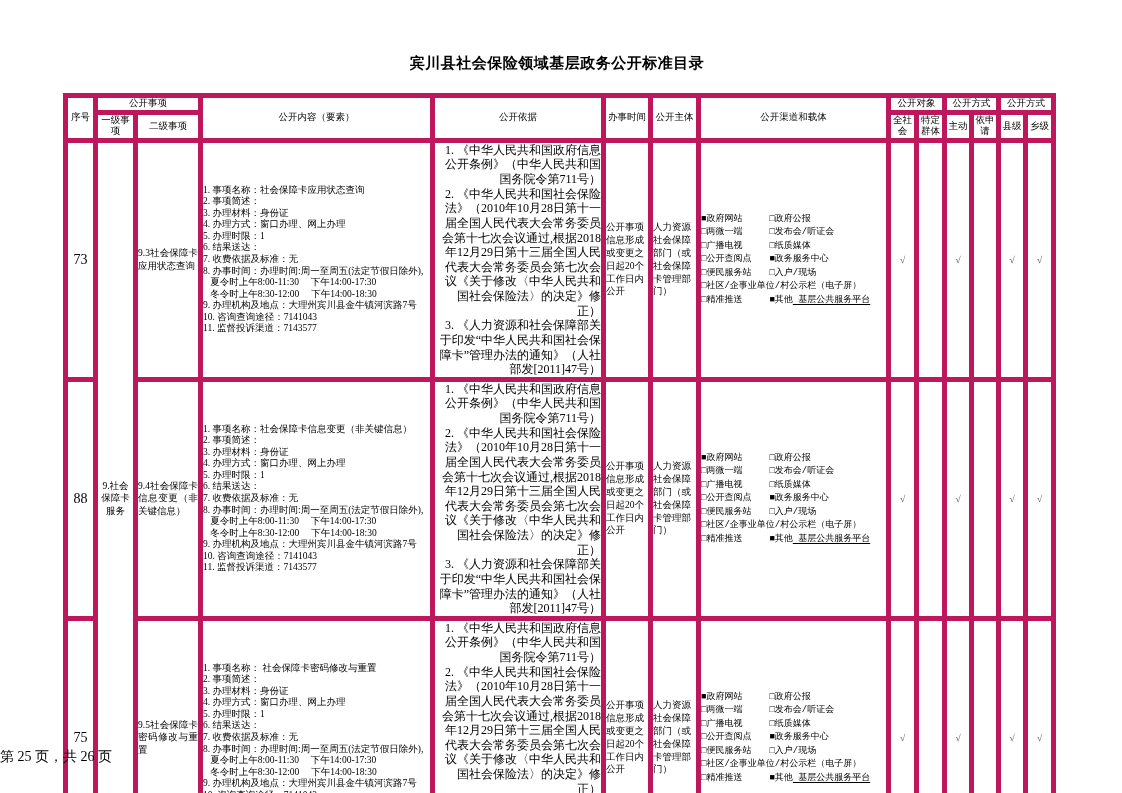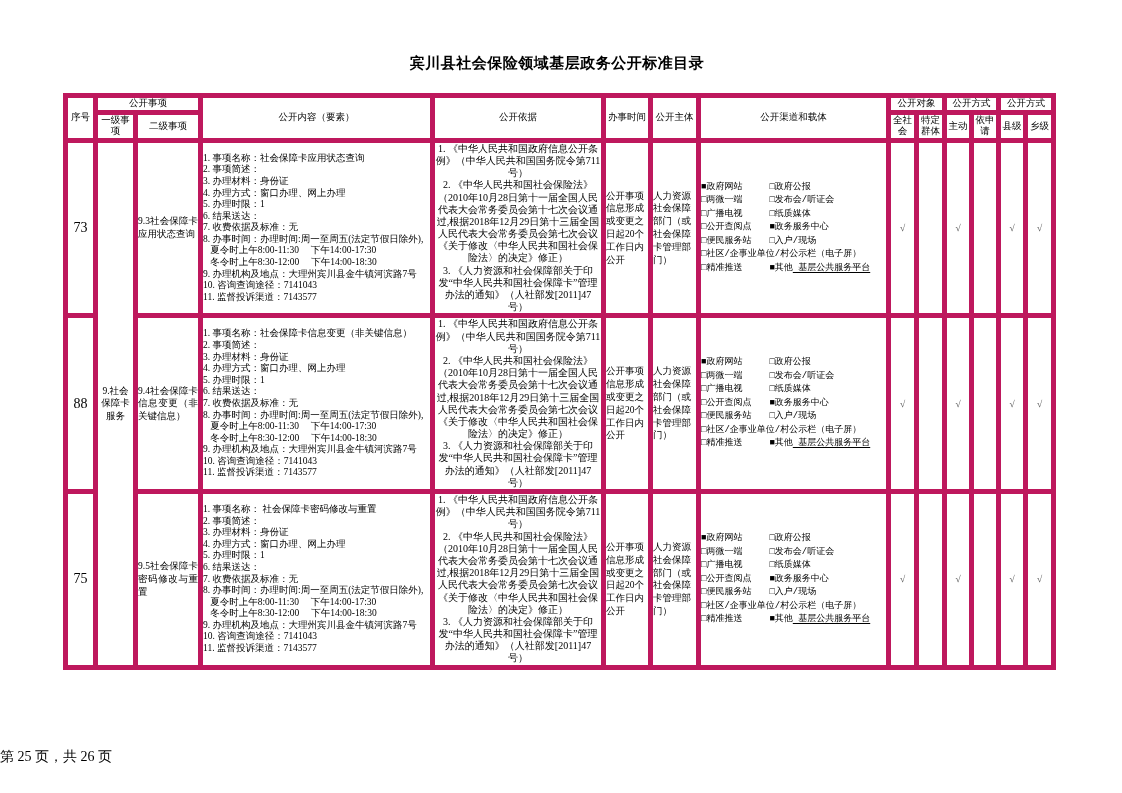--- a/index.html
+++ b/index.html
@@ -34,22 +34,22 @@
   tr.r1 { height:170px; }
   tr.r2 { height:171px; }
 
   td.c-num   { text-align:center; vertical-align:middle; font-size:14px; }
   td.c-lvl1  { text-align:center; vertical-align:middle; font-size:9.5px;
                white-space:pre-line; line-height:1.35; }
   td.c-lvl2  { vertical-align:middle; font-size:9.5px; text-align:justify;
                padding:2px 3px; line-height:1.35; }
   td.c-cont  { vertical-align:middle; font-size:9.5px; white-space:pre-wrap;
                padding:2px 2px 2px 6px; line-height:1.22; }
-  td.c-basis { vertical-align:middle; font-size:10px; white-space:pre-wrap;
-               padding:2px 2px 2px 4px; line-height:1.22; text-align:center; }
+  td.c-basis { vertical-align:middle; font-size:12px; white-space:pre-wrap;
+               padding:2px 2px 2px 4px; line-height:1.22; text-align:right; }
   td.c-time  { vertical-align:middle; font-size:9.5px; padding:2px 3px;
                line-height:1.35; }
   td.c-subj  { vertical-align:middle; font-size:9.5px; padding:2px 3px;
                line-height:1.35; }
   td.c-chan  { vertical-align:middle; font-size:9px; white-space:pre-wrap;
                padding:2px 2px 2px 4px; line-height:1.5;font-family:Liberation Mono, monospace; }
   td.c-chan .u { text-decoration:underline; text-underline-offset:2px; }
   td.c-mark  { text-align:center; vertical-align:middle; font-size:9.5px; color:#555; }
 
   .footer {

